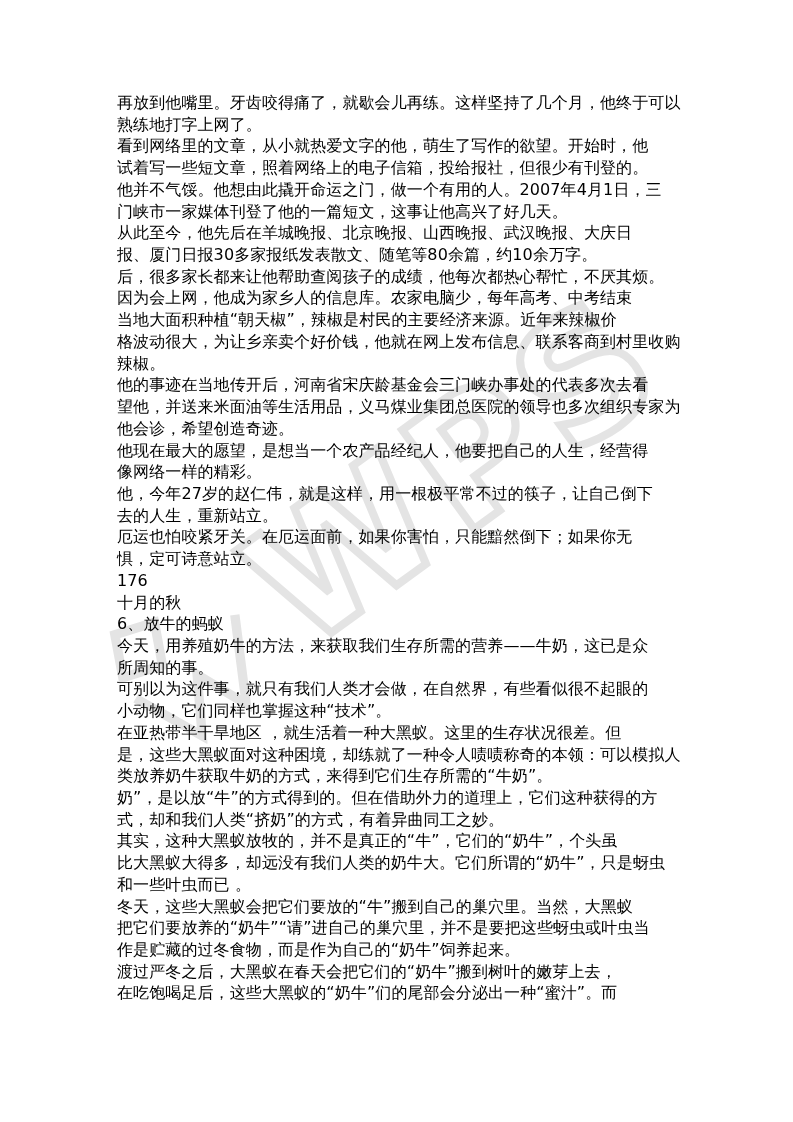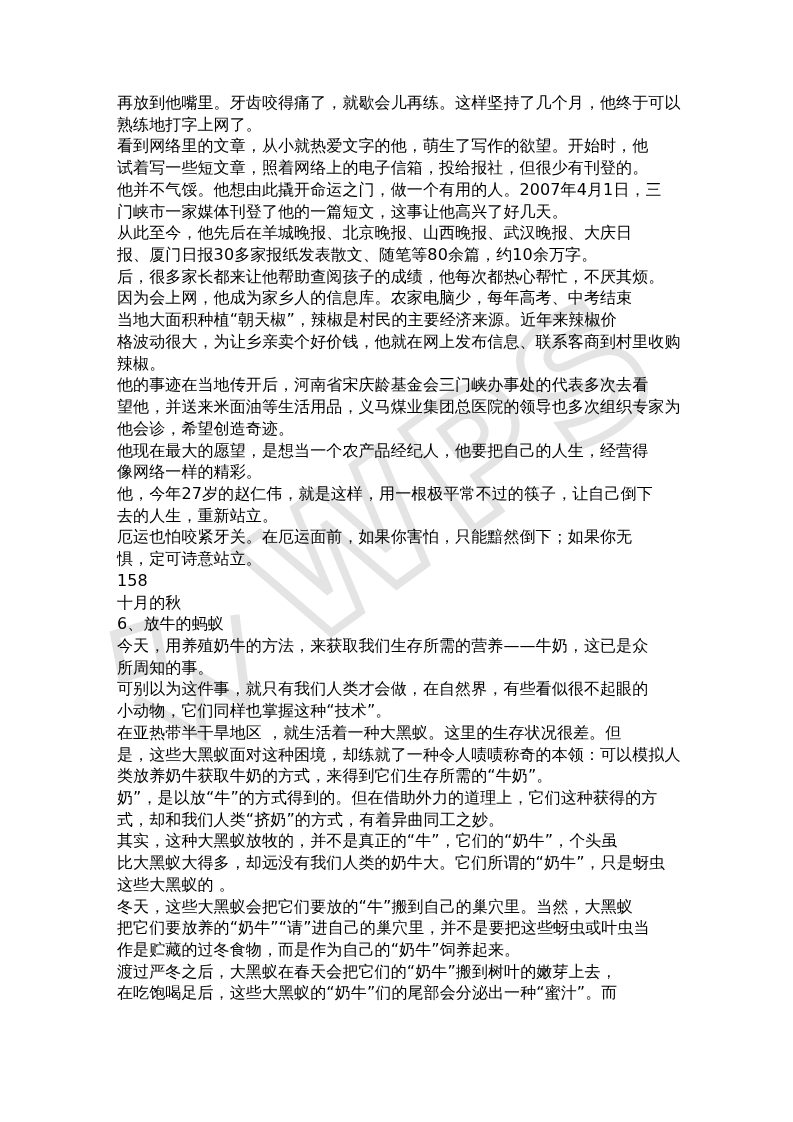--- a/index.html
+++ b/index.html
@@ -86,35 +86,35 @@
       <div class="line">辣椒。</div>
       <div class="line">他的事迹在当地传开后，河南省宋庆龄基金会三门峡办事处的代表多次去看</div>
       <div class="line">望他，并送来米面油等生活用品，义马煤业集团总医院的领导也多次组织专家为</div>
       <div class="line">他会诊，希望创造奇迹。</div>
       <div class="line">他现在最大的愿望，是想当一个农产品经纪人，他要把自己的人生，经营得</div>
       <div class="line">像网络一样的精彩。</div>
       <div class="line">他，今年27岁的赵仁伟，就是这样，用一根极平常不过的筷子，让自己倒下</div>
       <div class="line">去的人生，重新站立。</div>
       <div class="line">厄运也怕咬紧牙关。在厄运面前，如果你害怕，只能黯然倒下；如果你无</div>
       <div class="line">惧，定可诗意站立。</div>
-      <div class="line">158</div>
+      <div class="line">176</div>
       <div class="line">十月的秋</div>
       <div class="line">6、放牛的蚂蚁</div>
       <div class="line">今天，用养殖奶牛的方法，来获取我们生存所需的营养——牛奶，这已是众</div>
       <div class="line">所周知的事。</div>
       <div class="line">可别以为这件事，就只有我们人类才会做，在自然界，有些看似很不起眼的</div>
       <div class="line">小动物，它们同样也掌握这种“技术”。</div>
       <div class="line">在亚热带半干旱地区 ，就生活着一种大黑蚁。这里的生存状况很差。但</div>
       <div class="line">是，这些大黑蚁面对这种困境，却练就了一种令人啧啧称奇的本领：可以模拟人</div>
       <div class="line">类放养奶牛获取牛奶的方式，来得到它们生存所需的“牛奶”。</div>
       <div class="line">奶”，是以放“牛”的方式得到的。但在借助外力的道理上，它们这种获得的方</div>
       <div class="line">式，却和我们人类“挤奶”的方式，有着异曲同工之妙。</div>
       <div class="line">其实，这种大黑蚁放牧的，并不是真正的“牛”，它们的“奶牛”，个头虽</div>
       <div class="line">比大黑蚁大得多，却远没有我们人类的奶牛大。它们所谓的“奶牛”，只是蚜虫</div>
-      <div class="line">这些大黑蚁的 。</div>
+      <div class="line">和一些叶虫而已 。</div>
       <div class="line">冬天，这些大黑蚁会把它们要放的“牛”搬到自己的巢穴里。当然，大黑蚁</div>
       <div class="line">把它们要放养的“奶牛”“请”进自己的巢穴里，并不是要把这些蚜虫或叶虫当</div>
       <div class="line">作是贮藏的过冬食物，而是作为自己的“奶牛”饲养起来。</div>
       <div class="line">渡过严冬之后，大黑蚁在春天会把它们的“奶牛”搬到树叶的嫩芽上去，</div>
       <div class="line">在吃饱喝足后，这些大黑蚁的“奶牛”们的尾部会分泌出一种“蜜汁”。而</div>
     </div>
 
 </div>
 
 </body></html>

